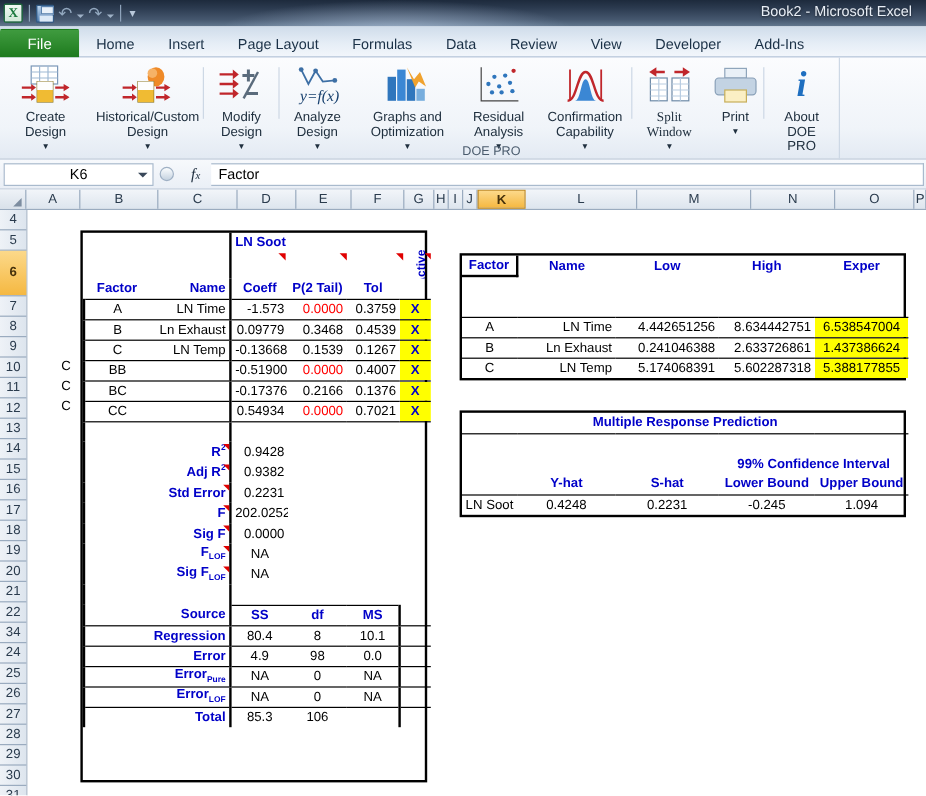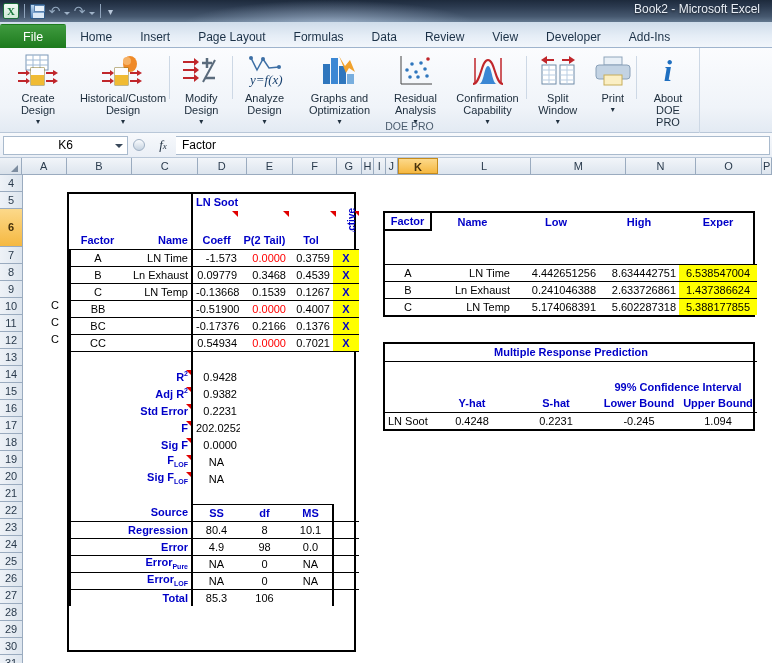--- a/index.html
+++ b/index.html
@@ -281,21 +281,21 @@
           <path d="M8 4 v26 M34 4 v26" stroke="#c0262b" stroke-width="1.5"></path>
         </svg>
       </div>
       <div class="lbl">Confirmation
 Capability</div>
       <div class="carat">▾</div>
     </div>
 
     <div class="rgroup sep" style="width:1px;height:64px;"></div>
 
-    <div class="rbtn" style="min-width:62px;">
+    <div class="rbtn" style="min-width:62px;font-family:Liberation Serif, serif;">
       <div class="icon-box">
         <svg width="40" height="34" viewBox="0 0 40 34">
           <path d="M16 6 h-10 M24 6 h10" stroke="#c0262b" stroke-width="2"></path>
           <path d="M3 6 l6 -4 v8 z" fill="#c0262b"></path>
             <path d="M37 6 l-6 -4 v8 z" fill="#c0262b"></path>
           <rect x="4" y="11" width="14" height="19" fill="#fff" stroke="#6f8ba8"></rect>
           <rect x="22" y="11" width="14" height="19" fill="#fff" stroke="#6f8ba8"></rect>
           <g stroke="#b9cde2">
               <line x1="4" y1="16" x2="18" y2="16"></line>
               <line x1="4" y1="21" x2="18" y2="21"></line>
@@ -391,21 +391,21 @@
       <div class="rh">13</div>
       <div class="rh">14</div>
       <div class="rh">15</div>
       <div class="rh">16</div>
       <div class="rh">17</div>
       <div class="rh">18</div>
       <div class="rh">19</div>
       <div class="rh">20</div>
       <div class="rh">21</div>
       <div class="rh">22</div>
-      <div class="rh">23</div>
+      <div class="rh">34</div>
       <div class="rh">24</div>
       <div class="rh">25</div>
       <div class="rh">26</div>
       <div class="rh">27</div>
       <div class="rh">28</div>
       <div class="rh">29</div>
       <div class="rh">30</div>
       <div class="rh">31</div>
 
     </div>

